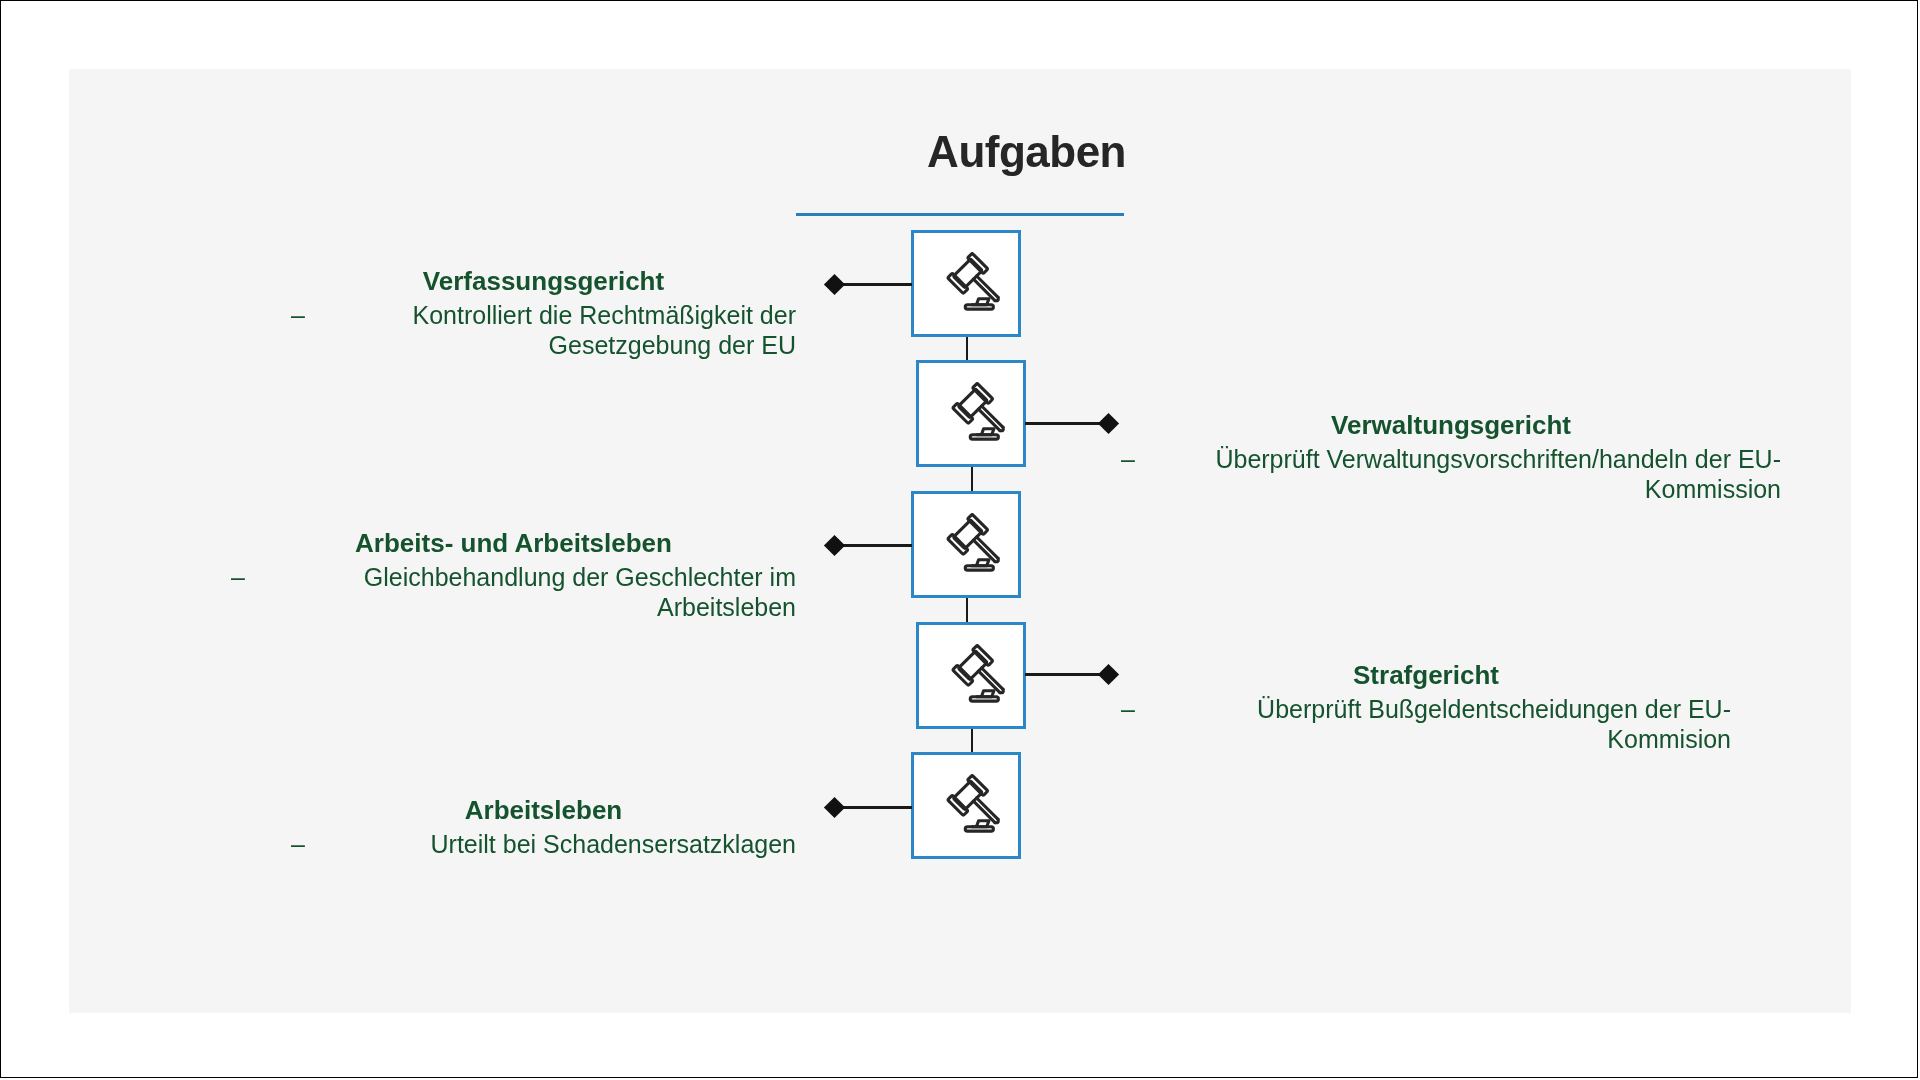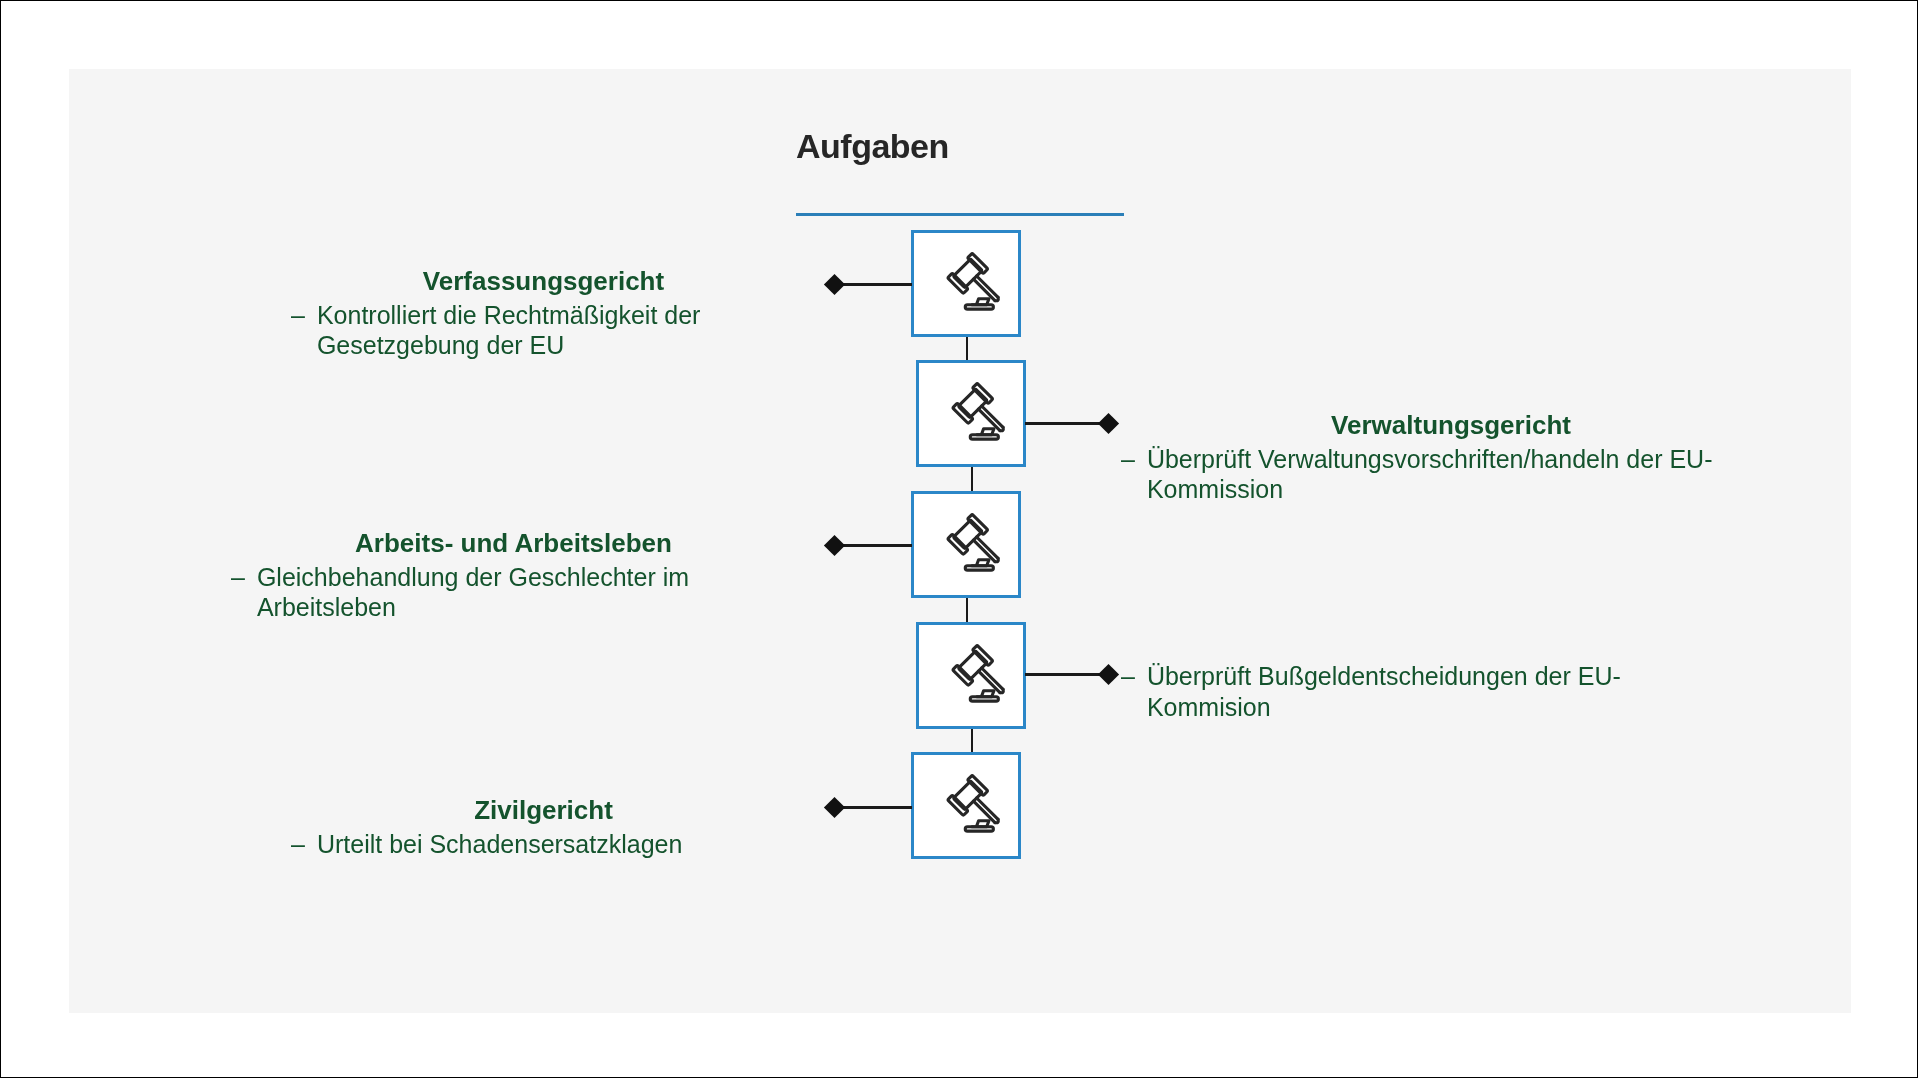--- a/index.html
+++ b/index.html
@@ -36,22 +36,22 @@
     height: 944px;
     background: #f5f5f5;
   }
 
   
   #diagram-title {
     position: absolute;
     left: 795px;
     top: 126px;
     width: 330px;
-    text-align: left;
-    font-size: 34px;
+    text-align: right;
+    font-size: 44px;
     font-weight: bold;
     color: #262626;
     letter-spacing: -0.5px;
   }
   #title-underline {
     position: absolute;
     left: 795px;
     top: 212px;
     width: 328px;
     height: 3px;
@@ -116,21 +116,21 @@
     display: flex;
     align-items: flex-start;
   }
   .label-dash {
     flex: 0 0 auto;
     padding-right: 12px;
     padding-top: 0px;
   }
   .label-text {
     flex: 1 1 auto;
-    text-align: left;
+    text-align: right;
   }
 </style>
 </head>
 <body>
 
 <div id="page-frame">
   <div id="content-panel"></div>
 
   <div id="diagram-title">Aufgaben</div>
   <div id="title-underline"></div>
@@ -248,27 +248,28 @@
 
   <div class="label-block" style="left:230px; top:528px; width:565px;">
     <div class="label-title">Arbeits- und Arbeitsleben</div>
     <div class="label-body">
       <span class="label-dash">–</span>
       <span class="label-text">Gleichbehandlung der Geschlechter im Arbeitsleben</span>
     </div>
   </div>
 
   <div class="label-block" style="left:1120px; top:660px; width:610px;">
+    <div class="label-title">Strafgericht</div>
     <div class="label-body">
       <span class="label-dash">–</span>
       <span class="label-text">Überprüft Bußgeldentscheidungen der EU-Kommision</span>
     </div>
   </div>
 
   <div class="label-block" style="left:290px; top:795px; width:505px;">
-    <div class="label-title">Zivilgericht</div>
+    <div class="label-title">Arbeitsleben</div>
     <div class="label-body">
       <span class="label-dash">–</span>
       <span class="label-text">Urteilt bei Schadensersatzklagen</span>
     </div>
   </div>
 
 </div>
 
 </body></html>

